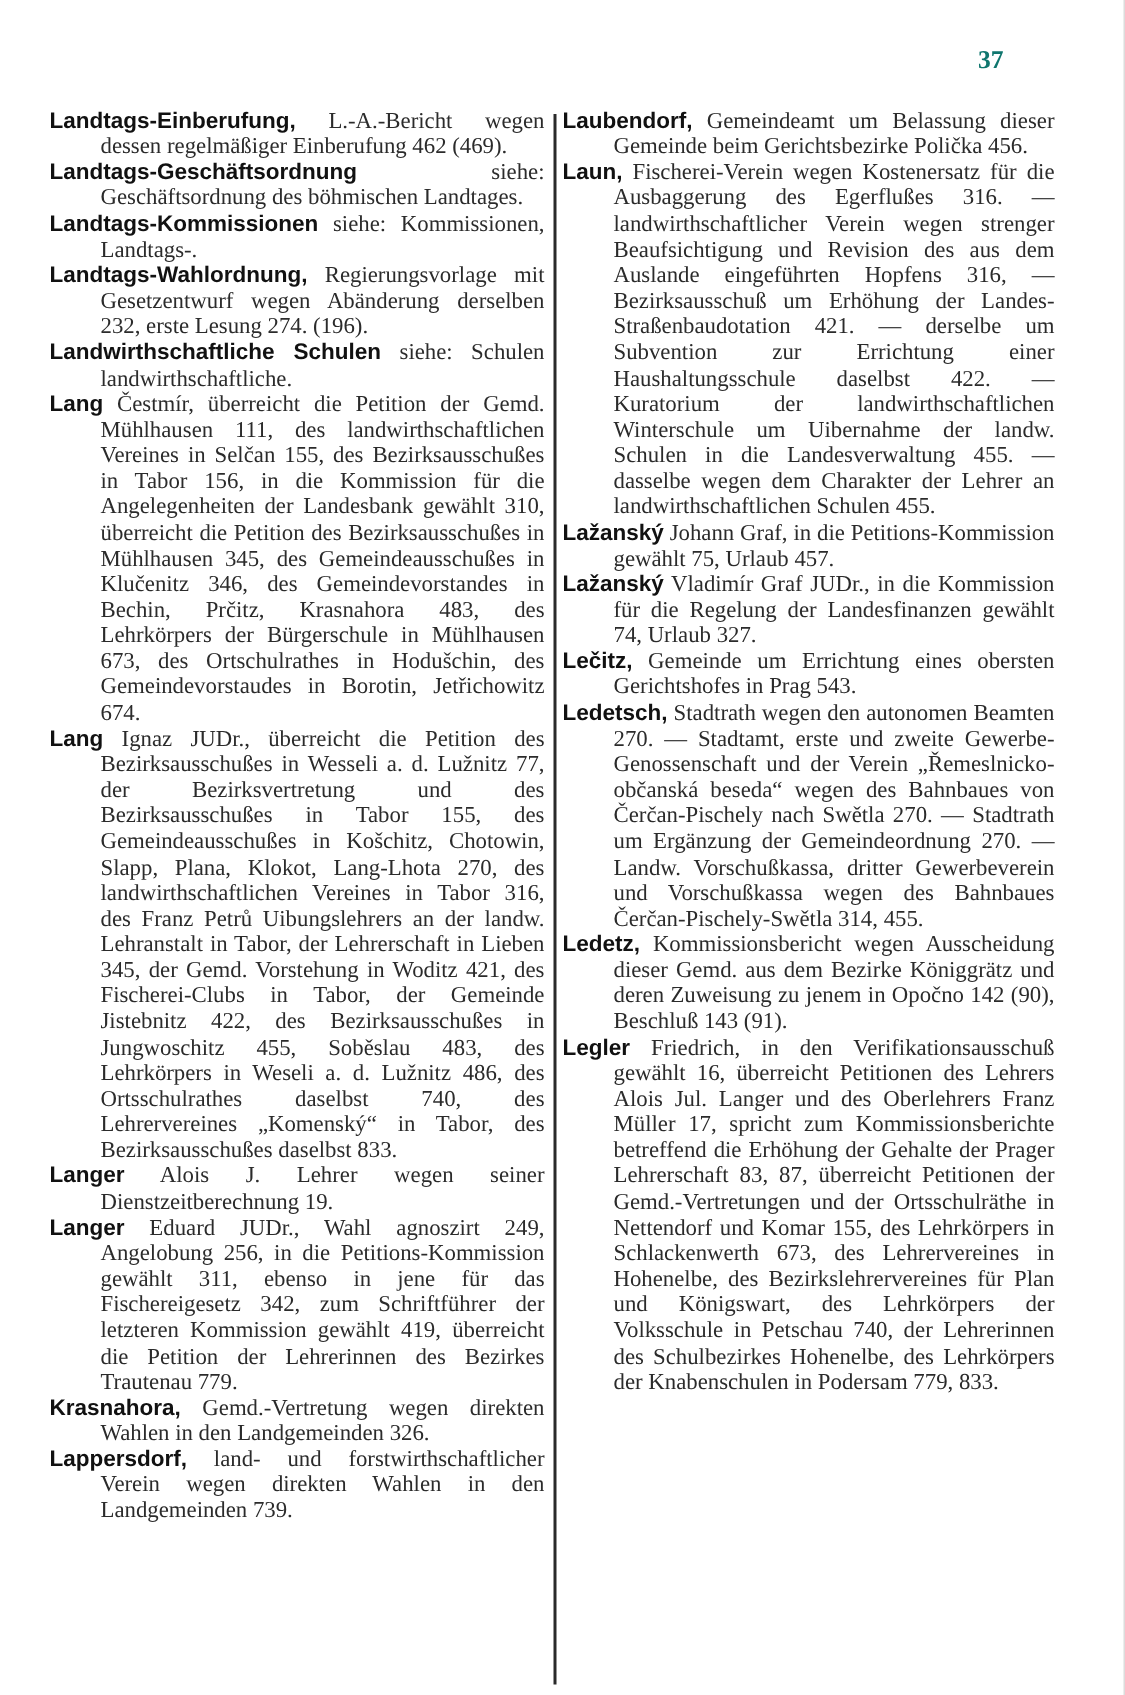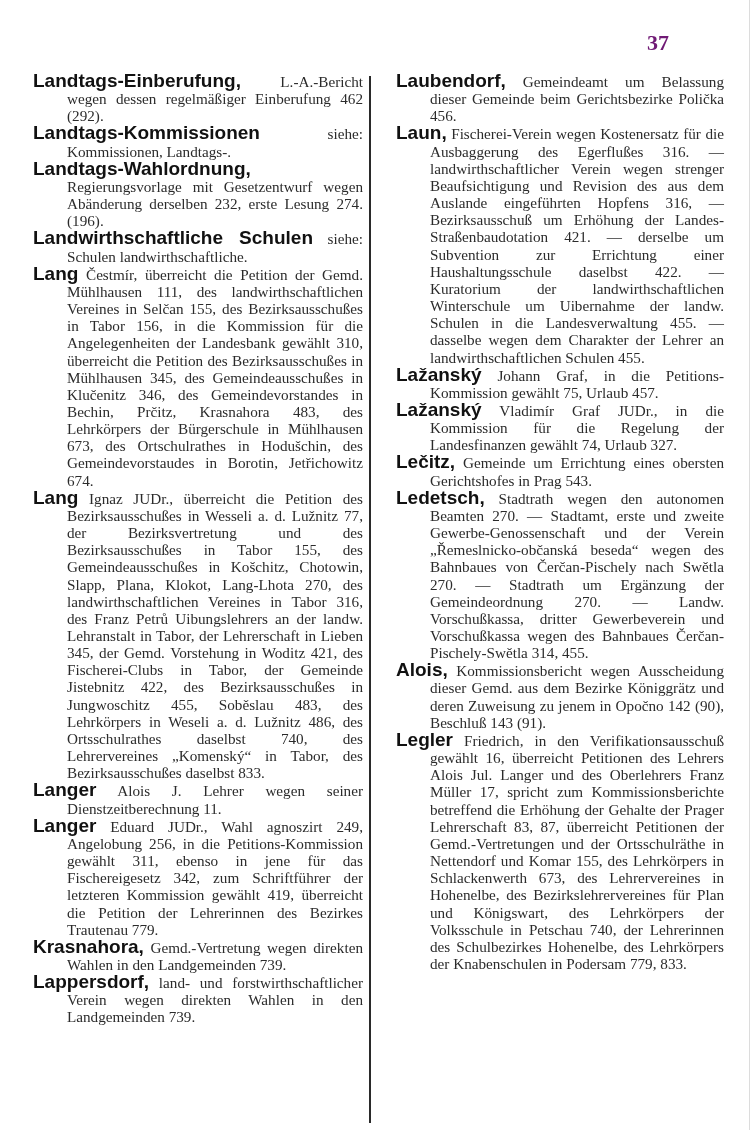--- a/index.html
+++ b/index.html
@@ -11,30 +11,30 @@
       position: relative;
       overflow: hidden;
       font-family: "DejaVu Serif", "Liberation Serif", serif;
     }
     .page-number {
       position: absolute;
       top: 30px;
       right: 81px;
       font-family: "Liberation Serif", serif;
       font-weight: bold;
-      font-size: 22px;
-      color: #701a75;
+      font-size: 17px;
+      color: #0f766e;
     }
     .column {
       position: absolute;
       top: 72px;
       width: 330px;
     }
     .col-left { left: 33px; }
-    .col-right { left: 396px; width: 328px; }
+    .col-right { left: 375px; width: 328px; }
     .divider {
       position: absolute;
       left: 369px;
       top: 76px;
       width: 2px;
       height: 1047px;
       background: #2a2a2a;
     }
     .right-edge {
       position: absolute;
@@ -52,48 +52,49 @@
       text-indent: -34px;
       padding-left: 34px;
       margin: 0;
       color: #2b2b2b;
     }
     .col-left .entry { text-indent: -34px; padding-left: 34px; }
     .col-right .entry { text-indent: -34px; padding-left: 34px; }
     .head {
       font-family: "Liberation Sans", sans-serif;
       font-weight: bold;
-      font-size: 19px;
+      font-size: 15px;
       color: #111;
     }
   </style>
 </head>
 <body>
 
 <div class="right-edge"></div>
 
 <div class="page-number">37</div>
 
 <div class="divider"></div>
 
 <div class="column col-left">
-  <p class="entry"><span class="head">Landtags-Einberufung,</span><span> L.-A.-Bericht wegen dessen regelmäßiger Einberufung 462 (292).</span></p>
+  <p class="entry"><span class="head">Landtags-Einberufung,</span><span> L.-A.-Bericht wegen dessen regelmäßiger Einberufung 462 (469).</span></p>
+  <p class="entry"><span class="head">Landtags-Geschäftsordnung</span><span> siehe: Geschäftsordnung des böhmischen Landtages.</span></p>
   <p class="entry"><span class="head">Landtags-Kommissionen</span><span> siehe: Kommissionen, Landtags-.</span></p>
   <p class="entry"><span class="head">Landtags-Wahlordnung,</span><span> Regierungsvorlage mit Gesetzentwurf wegen Abänderung derselben 232, erste Lesung 274. (196).</span></p>
   <p class="entry"><span class="head">Landwirthschaftliche Schulen</span><span> siehe: Schulen landwirthschaftliche.</span></p>
   <p class="entry"><span class="head">Lang</span><span> Čestmír, überreicht die Petition der Gemd. Mühlhausen 111, des landwirthschaftlichen Vereines in Selčan 155, des Bezirksausschußes in Tabor 156, in die Kommission für die Angelegenheiten der Landesbank gewählt 310, überreicht die Petition des Bezirksausschußes in Mühlhausen 345, des Gemeindeausschußes in Klučenitz 346, des Gemeindevorstandes in Bechin, Prčitz, Krasnahora 483, des Lehrkörpers der Bürgerschule in Mühlhausen 673, des Ortschulrathes in Hodušchin, des Gemeindevorstaudes in Borotin, Jetřichowitz 674.</span></p>
   <p class="entry"><span class="head">Lang</span><span> Ignaz JUDr., überreicht die Petition des Bezirksausschußes in Wesseli a. d. Lužnitz 77, der Bezirksvertretung und des Bezirksausschußes in Tabor 155, des Gemeindeausschußes in Košchitz, Chotowin, Slapp, Plana, Klokot, Lang-Lhota 270, des landwirthschaftlichen Vereines in Tabor 316, des Franz Petrů Uibungslehrers an der landw. Lehranstalt in Tabor, der Lehrerschaft in Lieben 345, der Gemd. Vorstehung in Woditz 421, des Fischerei-Clubs in Tabor, der Gemeinde Jistebnitz 422, des Bezirksausschußes in Jungwoschitz 455, Soběslau 483, des Lehrkörpers in Weseli a. d. Lužnitz 486, des Ortsschulrathes daselbst 740, des Lehrervereines „Komenský“ in Tabor, des Bezirksausschußes daselbst 833.</span></p>
-  <p class="entry"><span class="head">Langer</span><span> Alois J. Lehrer wegen seiner Dienstzeitberechnung 11.</span></p>
+  <p class="entry"><span class="head">Langer</span><span> Alois J. Lehrer wegen seiner Dienstzeitberechnung 19.</span></p>
   <p class="entry"><span class="head">Langer</span><span> Eduard JUDr., Wahl agnoszirt 249, Angelobung 256, in die Petitions-Kommission gewählt 311, ebenso in jene für das Fischereigesetz 342, zum Schriftführer der letzteren Kommission gewählt 419, überreicht die Petition der Lehrerinnen des Bezirkes Trautenau 779.</span></p>
-  <p class="entry"><span class="head">Krasnahora,</span><span> Gemd.-Vertretung wegen direkten Wahlen in den Landgemeinden 739.</span></p>
+  <p class="entry"><span class="head">Krasnahora,</span><span> Gemd.-Vertretung wegen direkten Wahlen in den Landgemeinden 326.</span></p>
   <p class="entry"><span class="head">Lappersdorf,</span><span> land- und forstwirthschaftlicher Verein wegen direkten Wahlen in den Landgemeinden 739.</span></p>
 </div>
 
 <div class="column col-right">
   <p class="entry"><span class="head">Laubendorf,</span><span> Gemeindeamt um Belassung dieser Gemeinde beim Gerichtsbezirke Polička 456.</span></p>
   <p class="entry"><span class="head">Laun,</span><span> Fischerei-Verein wegen Kostenersatz für die Ausbaggerung des Egerflußes 316. — landwirthschaftlicher Verein wegen strenger Beaufsichtigung und Revision des aus dem Auslande eingeführten Hopfens 316, — Bezirksausschuß um Erhöhung der Landes-Straßenbaudotation 421. — derselbe um Subvention zur Errichtung einer Haushaltungsschule daselbst 422. — Kuratorium der landwirthschaftlichen Winterschule um Uibernahme der landw. Schulen in die Landesverwaltung 455. — dasselbe wegen dem Charakter der Lehrer an landwirthschaftlichen Schulen 455.</span></p>
   <p class="entry"><span class="head">Lažanský</span><span> Johann Graf, in die Petitions-Kommission gewählt 75, Urlaub 457.</span></p>
   <p class="entry"><span class="head">Lažanský</span><span> Vladimír Graf JUDr., in die Kommission für die Regelung der Landesfinanzen gewählt 74, Urlaub 327.</span></p>
   <p class="entry"><span class="head">Lečitz,</span><span> Gemeinde um Errichtung eines obersten Gerichtshofes in Prag 543.</span></p>
   <p class="entry"><span class="head">Ledetsch,</span><span> Stadtrath wegen den autonomen Beamten 270. — Stadtamt, erste und zweite Gewerbe-Genossenschaft und der Verein „Řemeslnicko-občanská beseda“ wegen des Bahnbaues von Čerčan-Pischely nach Swětla 270. — Stadtrath um Ergänzung der Gemeindeordnung 270. — Landw. Vorschußkassa, dritter Gewerbeverein und Vorschußkassa wegen des Bahnbaues Čerčan-Pischely-Swětla 314, 455.</span></p>
-  <p class="entry"><span class="head">Alois,</span><span> Kommissionsbericht wegen Ausscheidung dieser Gemd. aus dem Bezirke Königgrätz und deren Zuweisung zu jenem in Opočno 142 (90), Beschluß 143 (91).</span></p>
+  <p class="entry"><span class="head">Ledetz,</span><span> Kommissionsbericht wegen Ausscheidung dieser Gemd. aus dem Bezirke Königgrätz und deren Zuweisung zu jenem in Opočno 142 (90), Beschluß 143 (91).</span></p>
   <p class="entry"><span class="head">Legler</span><span> Friedrich, in den Verifikationsausschuß gewählt 16, überreicht Petitionen des Lehrers Alois Jul. Langer und des Oberlehrers Franz Müller 17, spricht zum Kommissionsberichte betreffend die Erhöhung der Gehalte der Prager Lehrerschaft 83, 87, überreicht Petitionen der Gemd.-Vertretungen und der Ortsschulräthe in Nettendorf und Komar 155, des Lehrkörpers in Schlackenwerth 673, des Lehrervereines in Hohenelbe, des Bezirkslehrervereines für Plan und Königswart, des Lehrkörpers der Volksschule in Petschau 740, der Lehrerinnen des Schulbezirkes Hohenelbe, des Lehrkörpers der Knabenschulen in Podersam 779, 833.</span></p>
 </div>
 
 </body></html>

